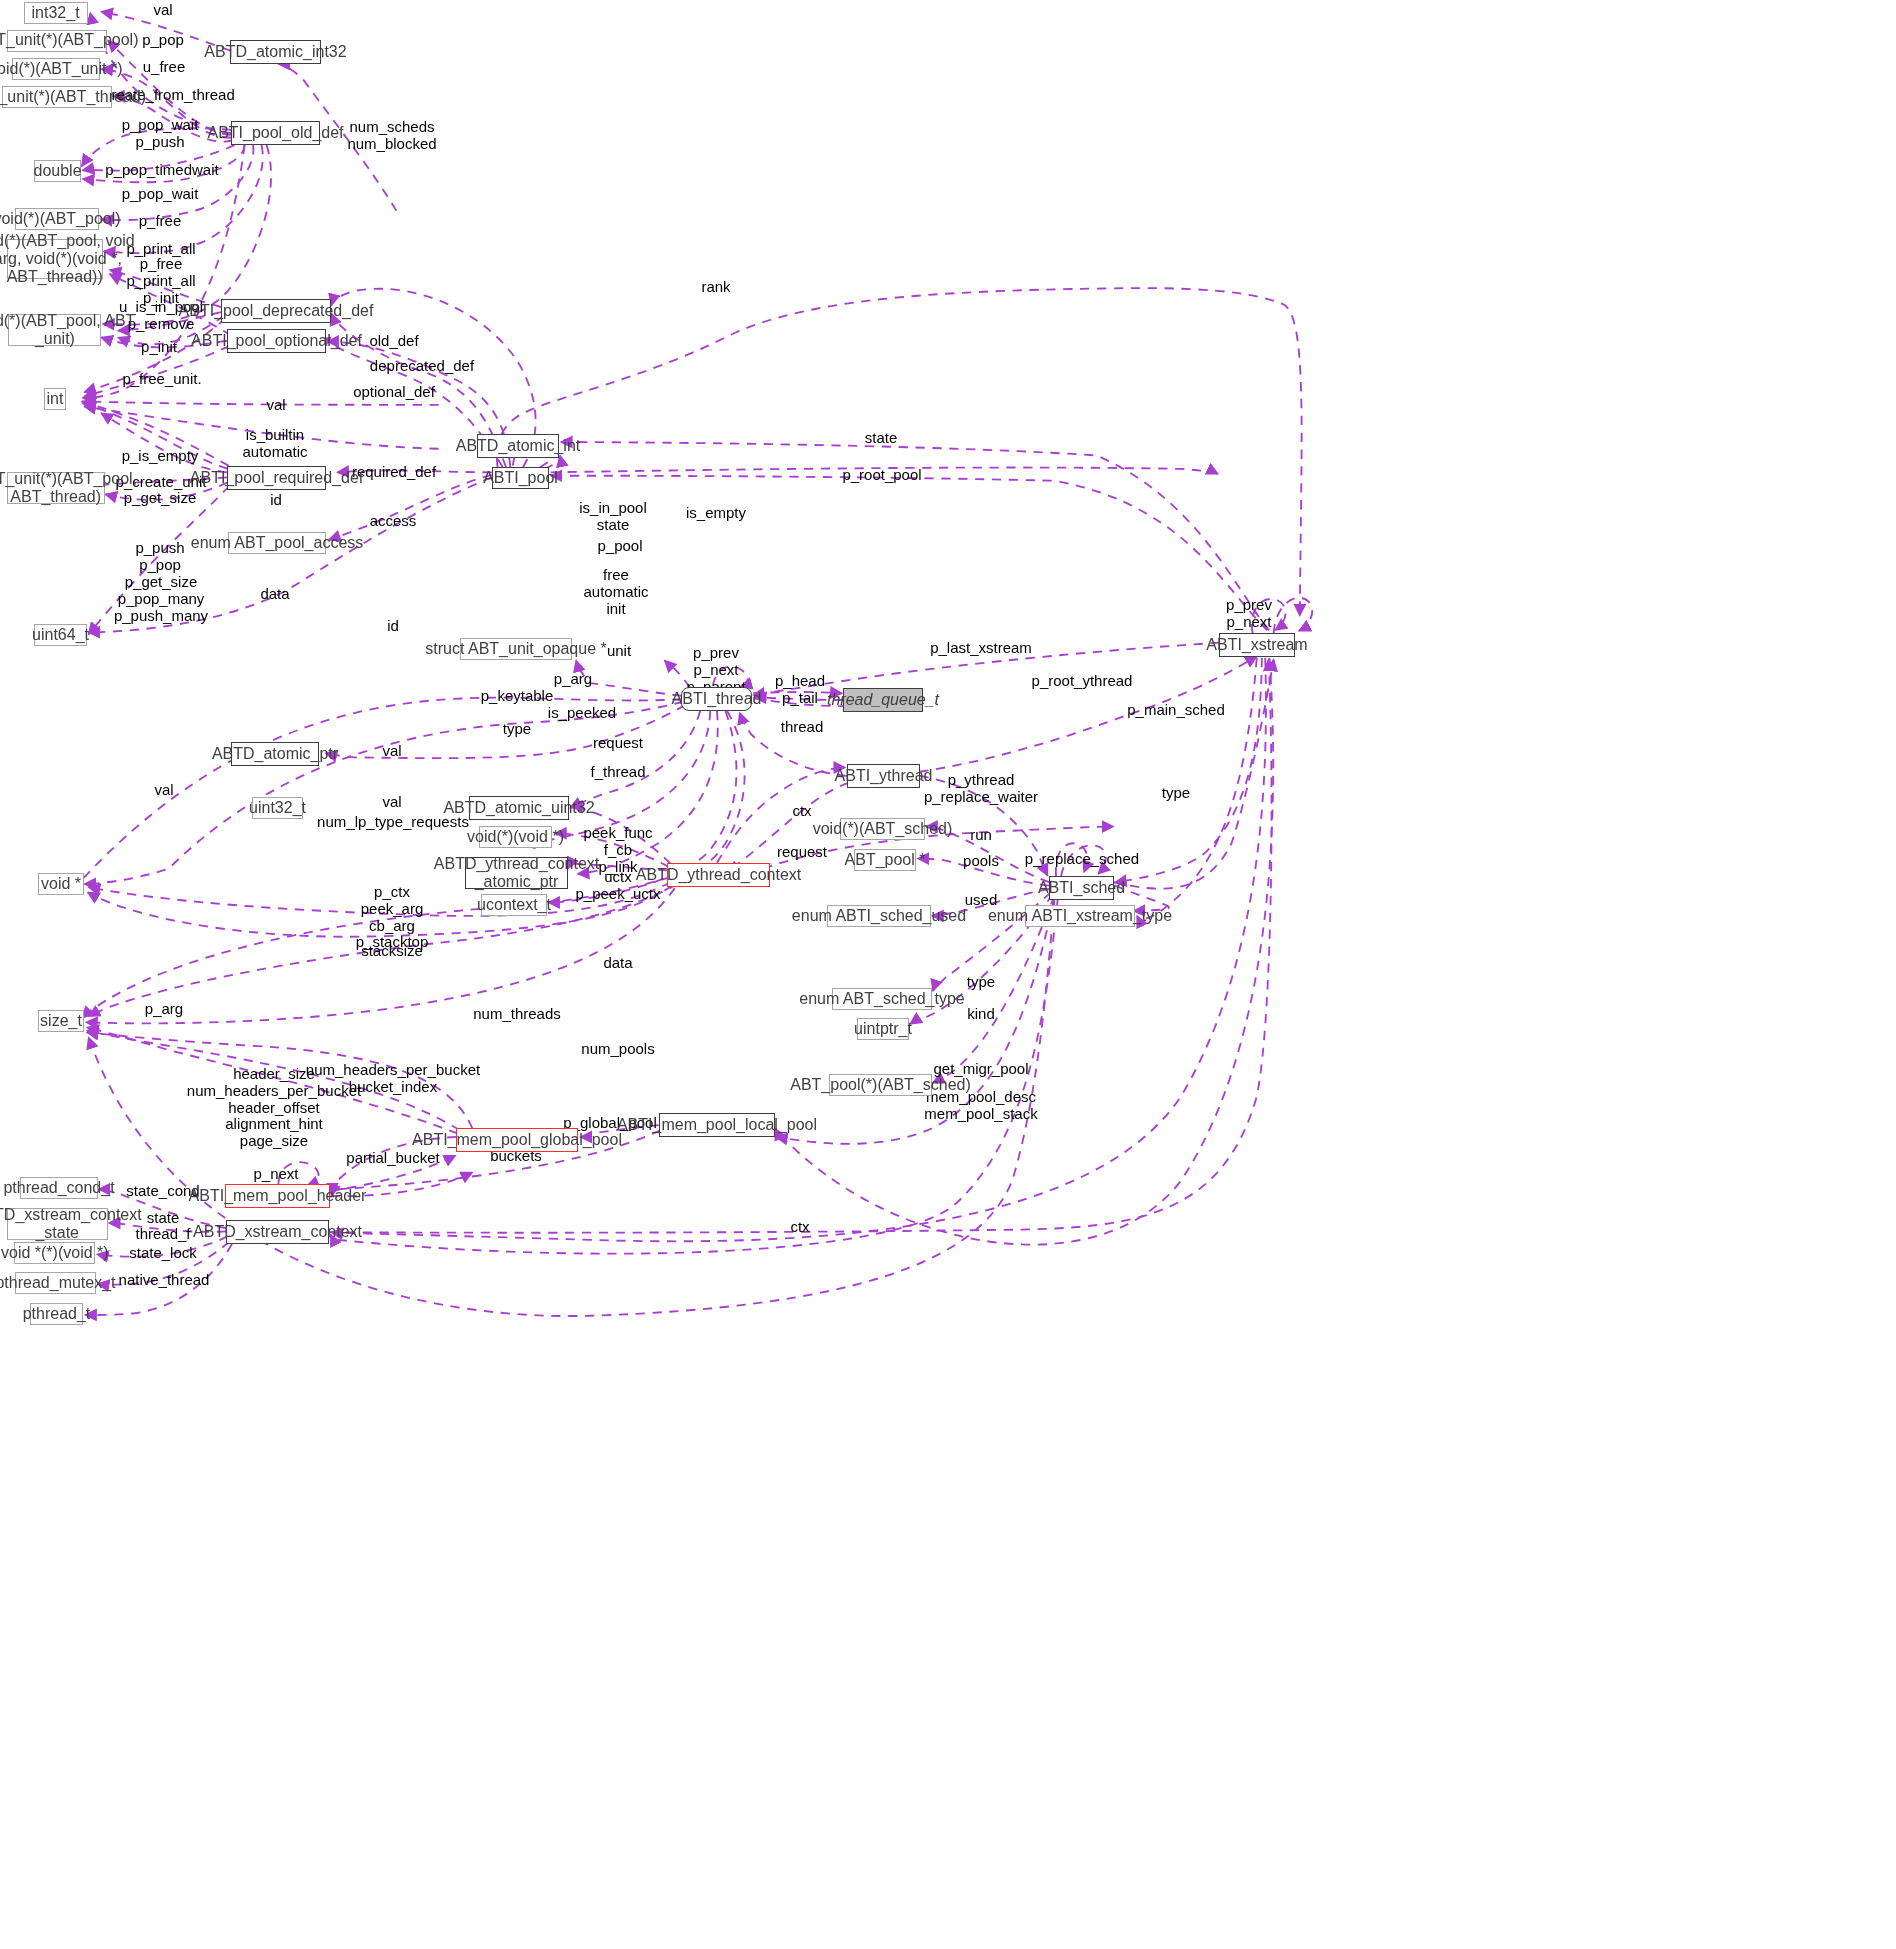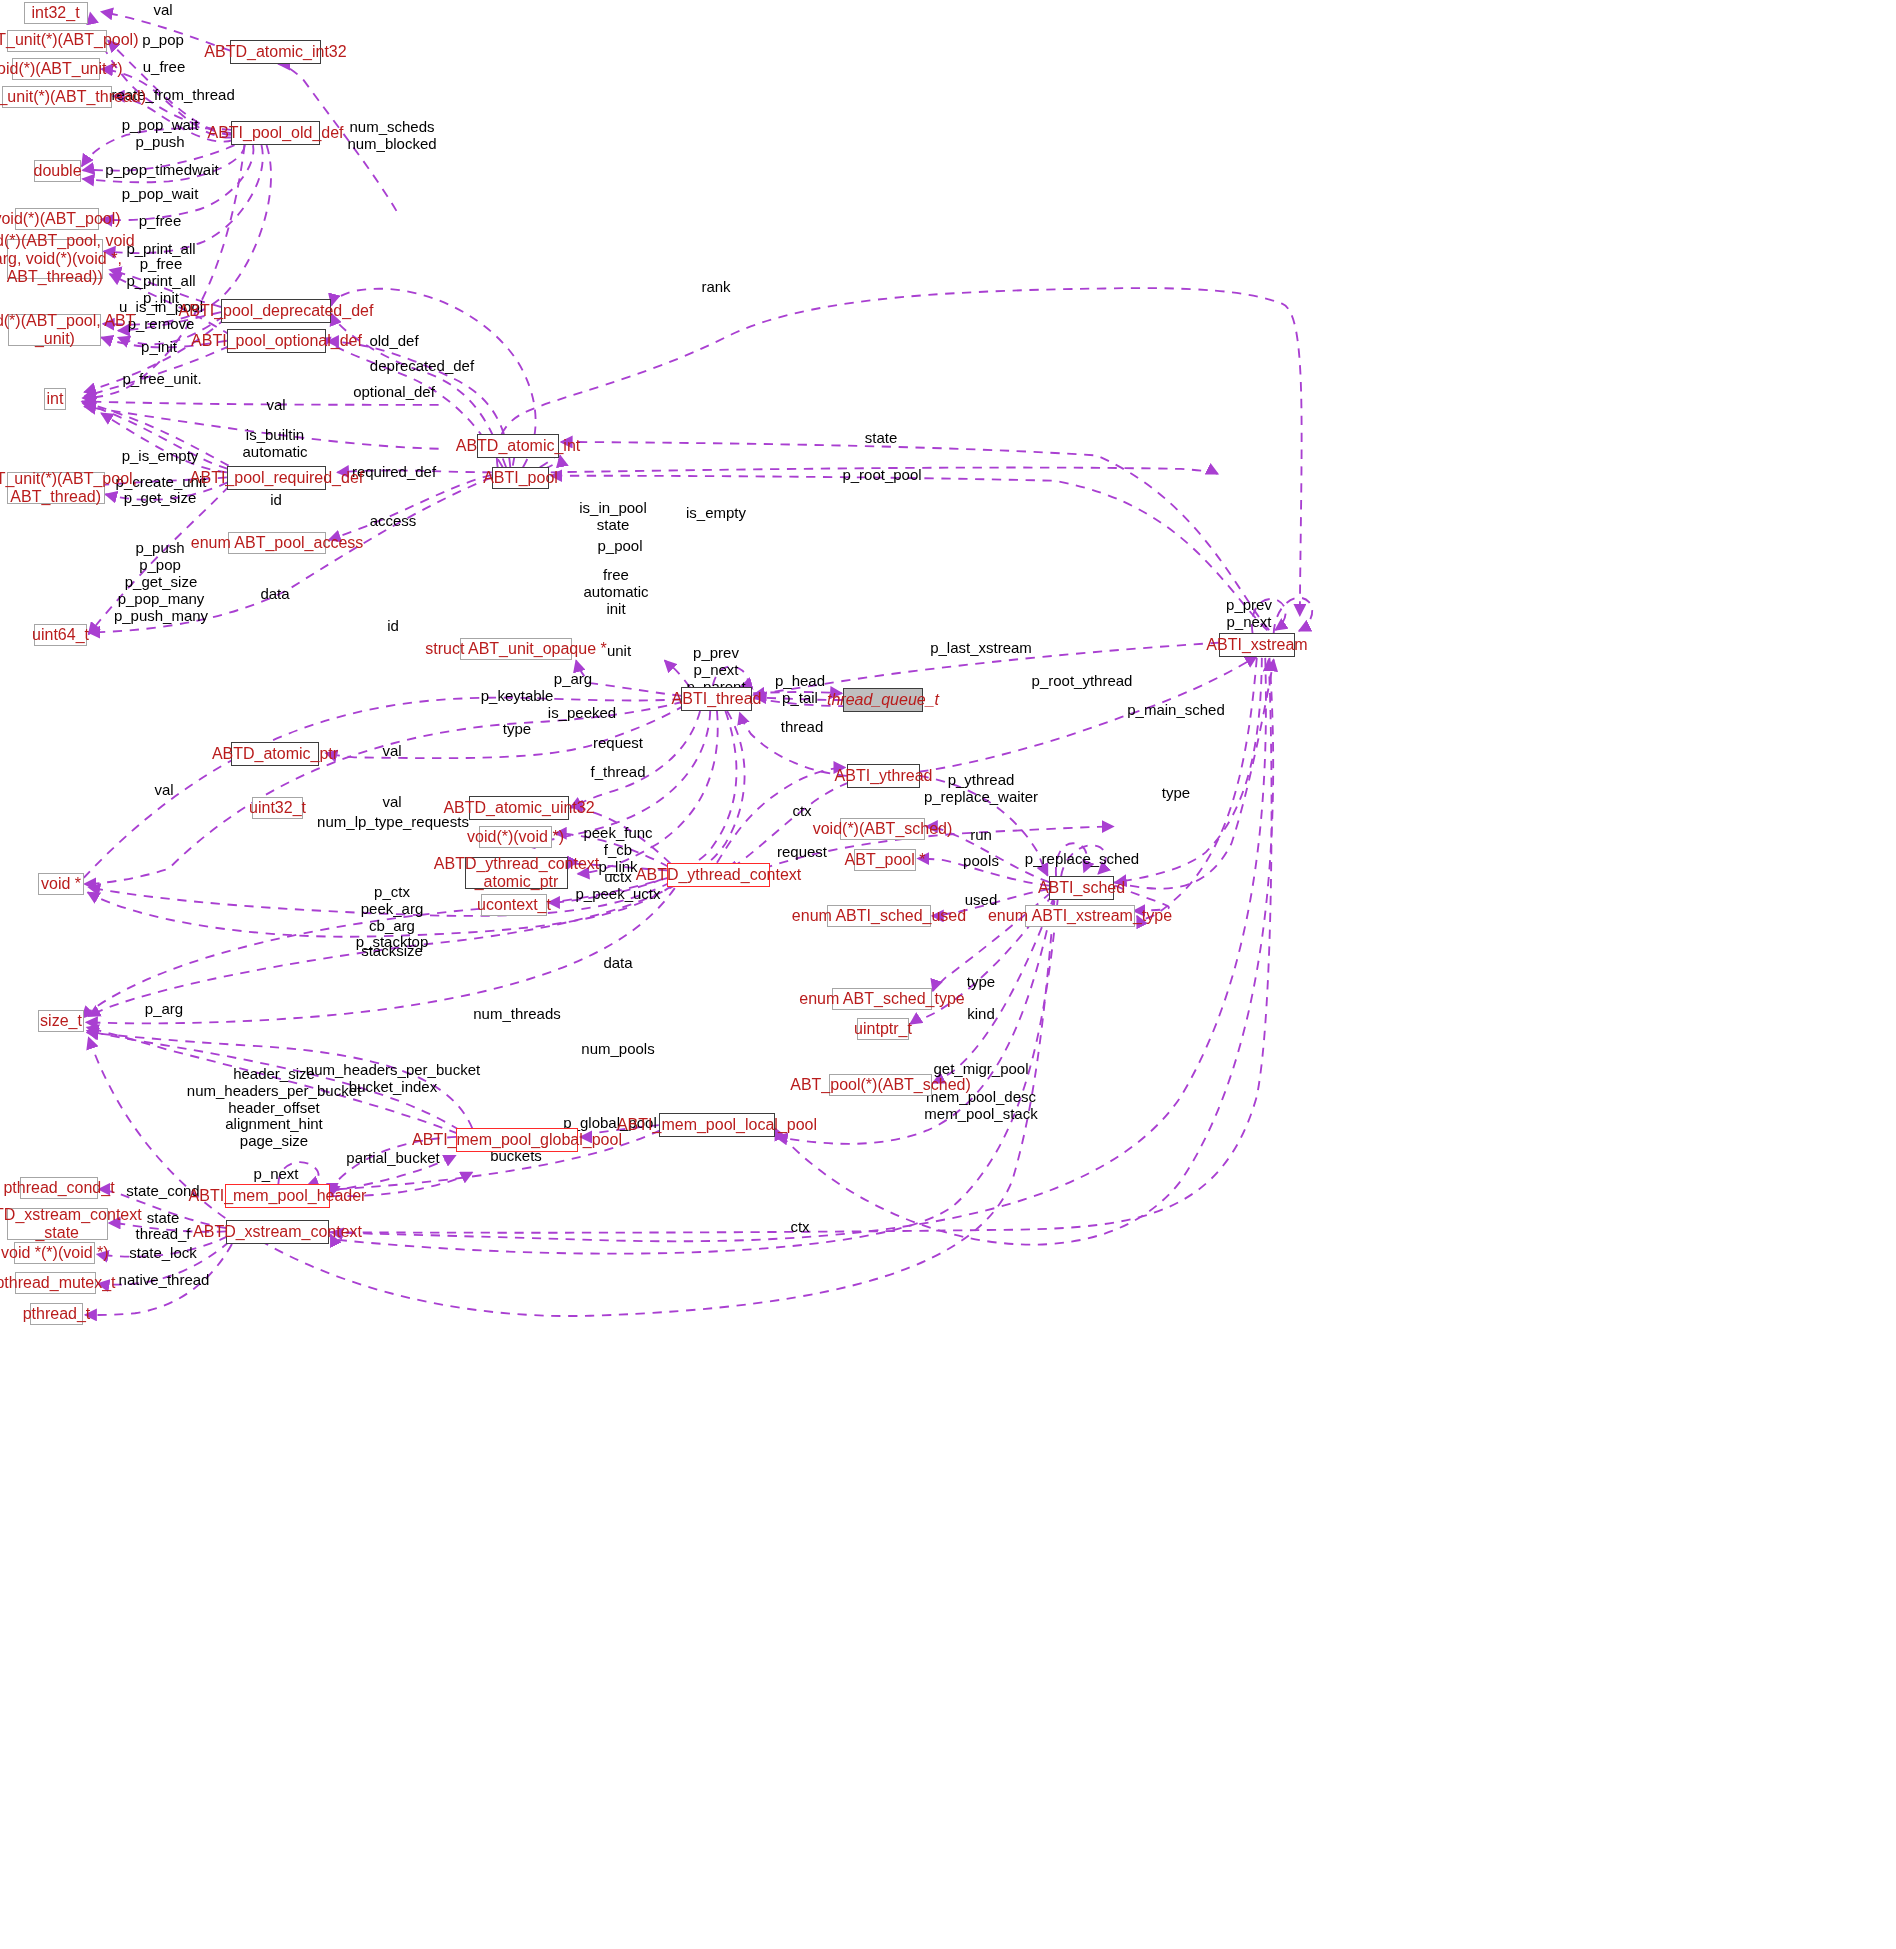--- a/index.html
+++ b/index.html
@@ -25,21 +25,21 @@
   }
   .node {
     position: absolute;
     box-sizing: border-box;
     display: flex;
     align-items: center;
     justify-content: center;
     text-align: center;
     font-size: 16px;
     line-height: 1.14;
-    color: #b91c1c;
+    color: #404040;
     background: #ffffff;
     border: 0.8px solid #a6a6a6;
     white-space: pre;
     padding: 1.7px 4.2px;
     z-index: 5;
   }
   .node.strong {
     border: 1.7px solid #3d3d3d;
   }
   .node.red {
@@ -221,21 +221,21 @@
       <div class="node strong" style="left: 227px; top: 329px; width: 99px; height: 23.6px;">ABTI_pool_optional_def</div>
       <div class="node" style="left: 44px; top: 388px; width: 22px; height: 22px;">int</div>
       <div class="node" style="left: 6.7px; top: 472px; width: 98px; height: 32px;">ABT_unit(*)(ABT_pool,
 ABT_thread)</div>
       <div class="node strong" style="left: 227px; top: 466px; width: 99px; height: 23.6px;">ABTI_pool_required_def</div>
       <div class="node" style="left: 228px; top: 532px; width: 98px; height: 22px;">enum ABT_pool_access</div>
       <div class="node strong" style="left: 477px; top: 434px; width: 82px; height: 23.6px;">ABTD_atomic_int</div>
       <div class="node strong" style="left: 492px; top: 467px; width: 57px; height: 22px;">ABTI_pool</div>
       <div class="node" style="left: 34px; top: 624px; width: 53px; height: 22px;">uint64_t</div>
       <div class="node" style="left: 460px; top: 638px; width: 112px; height: 22px;">struct ABT_unit_opaque *</div>
-      <div class="node strong" style="left: 681px; top: 687px; width: 71px; height: 23.6px;">ABTI_thread</div>
+      <div class="node strong" style="left: 681px; top: 687px; width: 71px; height: 23.6px; border-radius: 8px;">ABTI_thread</div>
       <div class="node filled" style="left: 843px; top: 688px; width: 80px; height: 23.6px;">thread_queue_t</div>
       <div class="node strong" style="left: 1219px; top: 633px; width: 76px; height: 23.6px;">ABTI_xstream</div>
       <div class="node strong" style="left: 231px; top: 742px; width: 88px; height: 23.6px;">ABTD_atomic_ptr</div>
       <div class="node" style="left: 252px; top: 797px; width: 51px; height: 22px;">uint32_t</div>
       <div class="node strong" style="left: 469px; top: 796px; width: 100px; height: 23.6px;">ABTD_atomic_uint32</div>
       <div class="node" style="left: 479px; top: 826px; width: 73px; height: 22px;">void(*)(void *)</div>
       <div class="node strong" style="left: 465px; top: 857px; width: 103px; height: 32px;">ABTD_ythread_context
 _atomic_ptr</div>
       <div class="node" style="left: 481px; top: 894px; width: 66px; height: 22px;">ucontext_t</div>
       <div class="node red" style="left: 667px; top: 863px; width: 103px; height: 23.6px;">ABTD_ythread_context</div>

